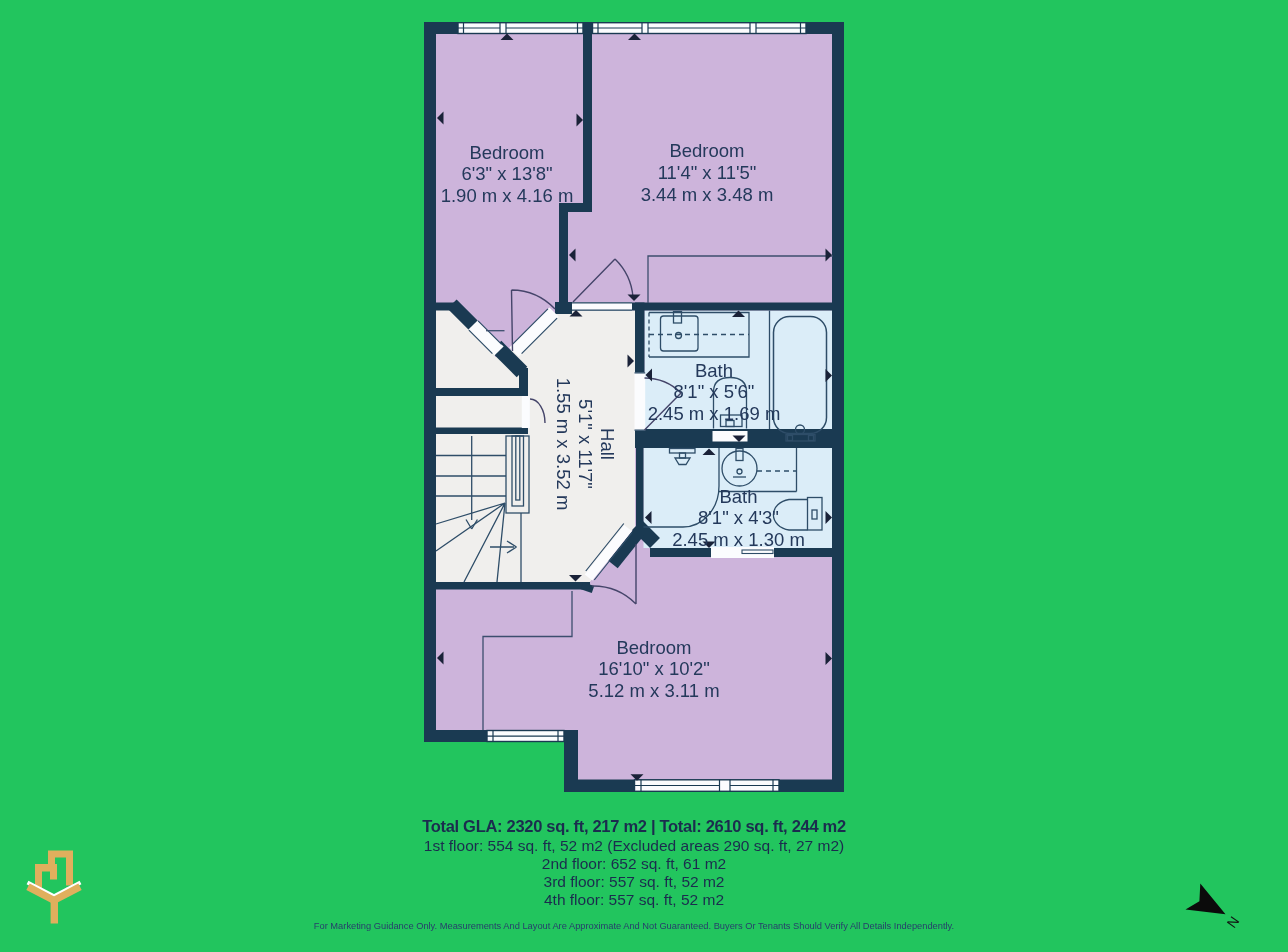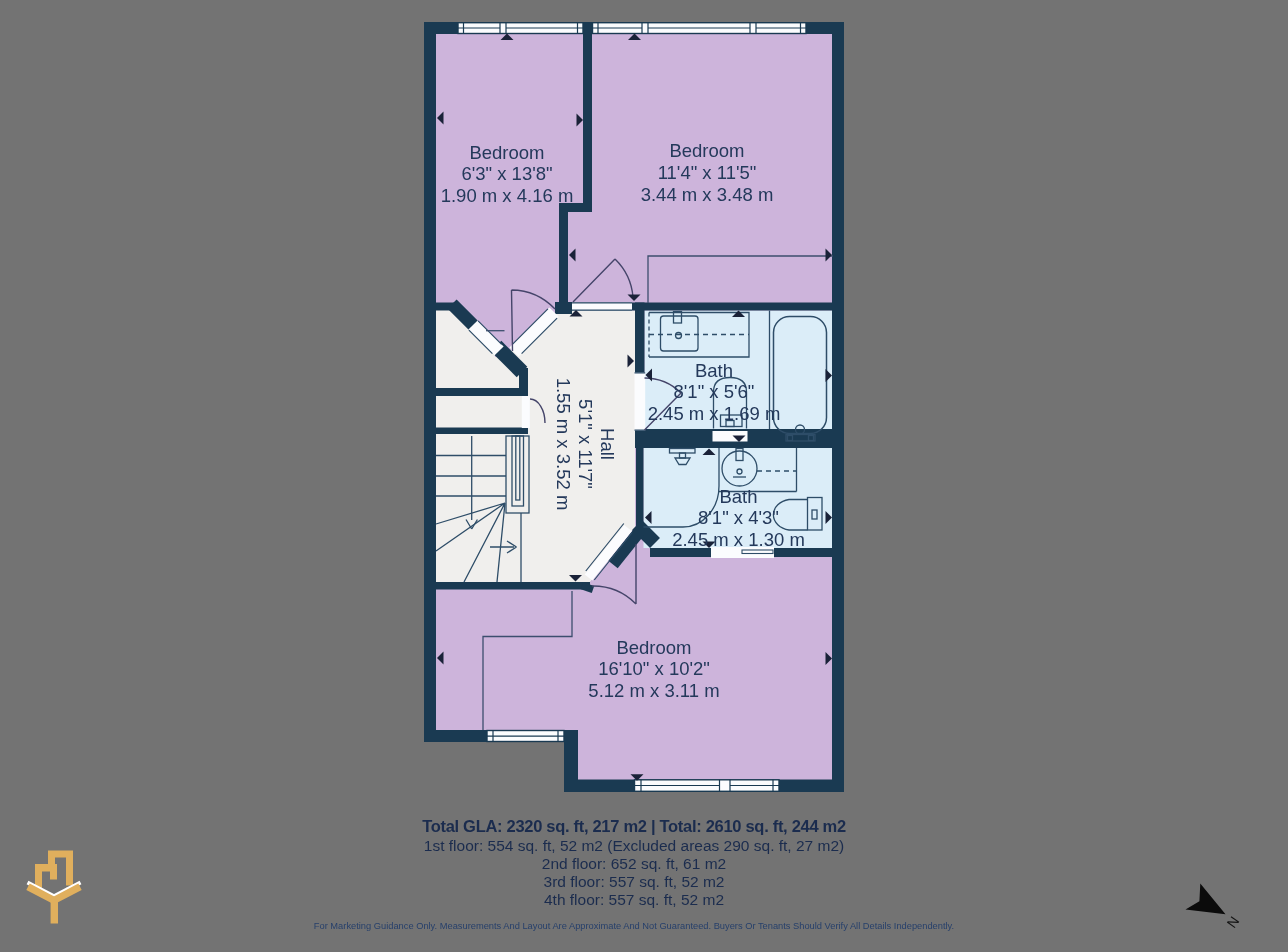--- a/index.html
+++ b/index.html
@@ -1,16 +1,16 @@
 <!DOCTYPE html>
 <html><head>
 <meta charset="utf-8">
 <style>
   html,body{margin:0;padding:0;background:#ffffff;}
-  .page{position:relative;width:1288px;height:952px;background:#737373;overflow:hidden;
+  .page{position:relative;width:1288px;height:952px;background:#22c55e;overflow:hidden;
         font-family:"Liberation Sans", sans-serif;}
   svg{position:absolute;left:0;top:0;}
   text{font-family:"Liberation Sans", sans-serif;}
 </style>
 </head>
 <body>
 <div class="page">
 <svg width="1288" height="952" viewBox="0 0 1288 952">
 
   <g>

